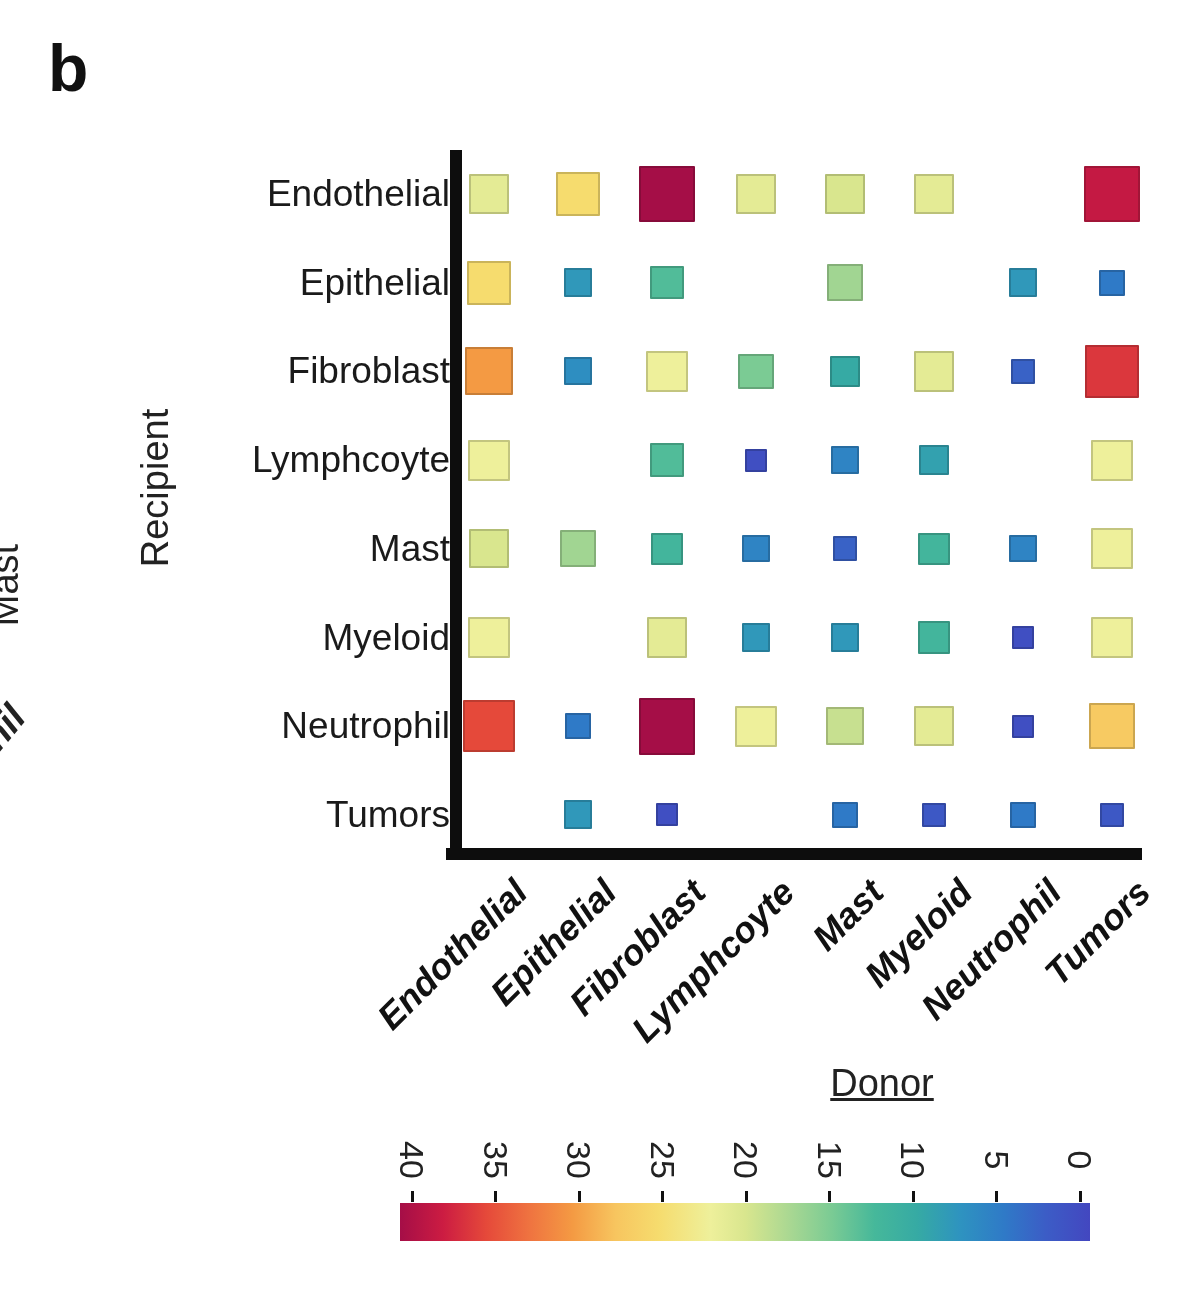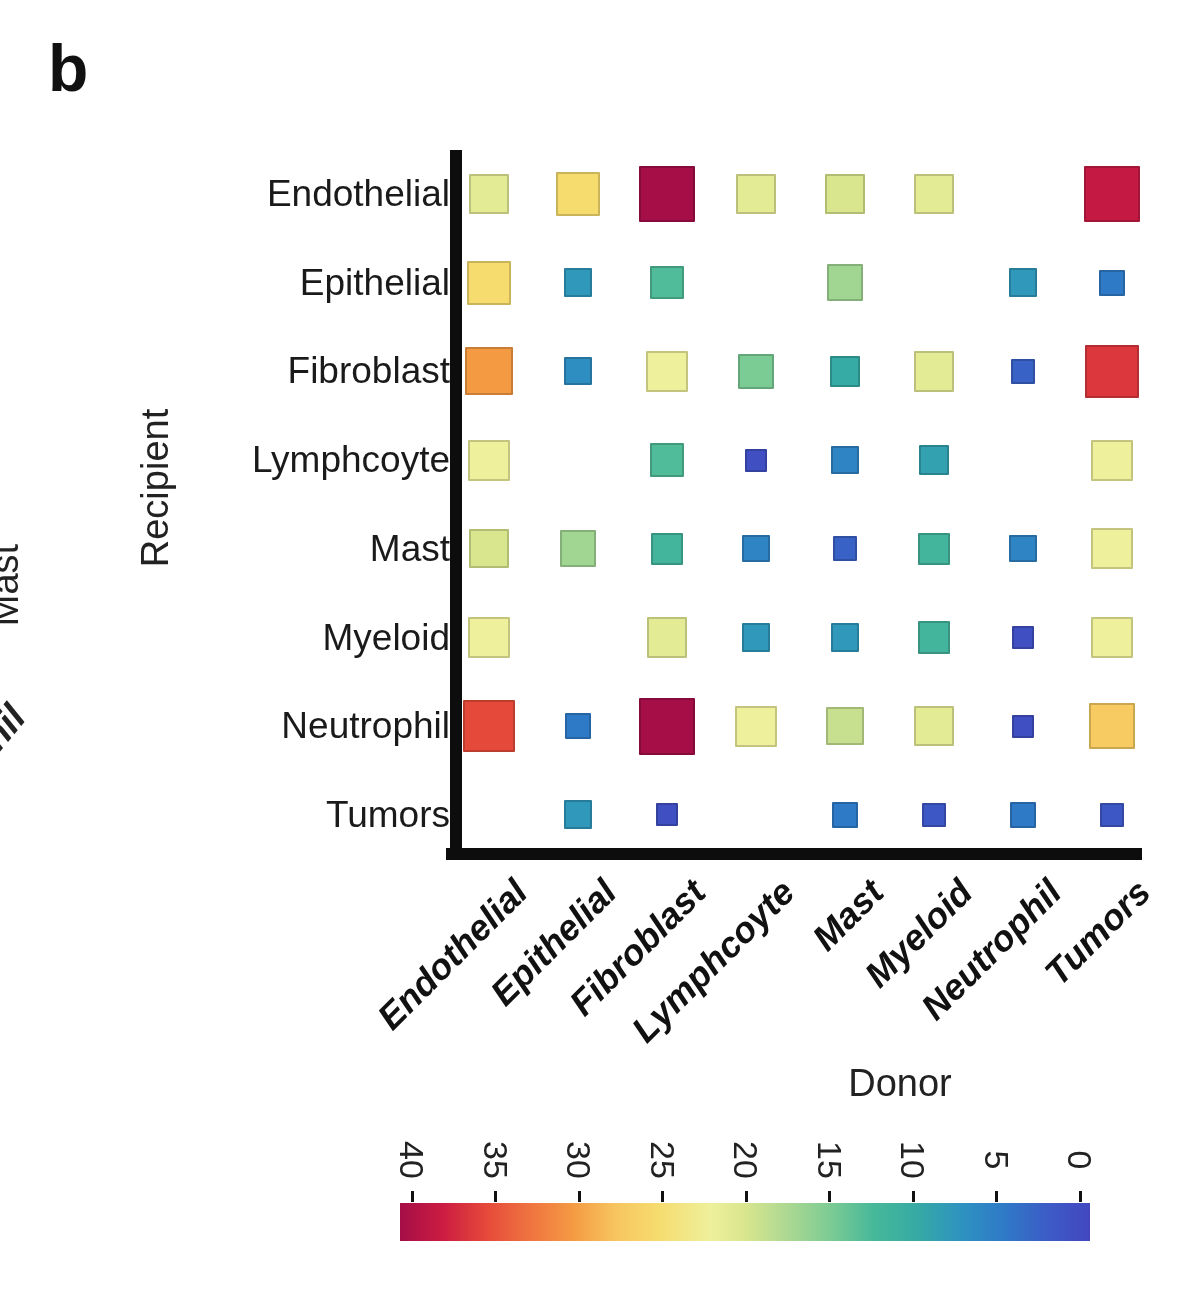--- a/index.html
+++ b/index.html
@@ -15,21 +15,21 @@
     position:absolute; width:270px; height:44px; line-height:44px;
     text-align:right; font-size:37px; color:#1a1a1a; white-space:nowrap;
   }
   .xlab{
     position:absolute; width:320px; height:40px; line-height:40px;
     text-align:right; font-size:36px; font-weight:bold; font-style:italic;
     color:#111; transform-origin:100% 0%; transform:rotate(-45deg); white-space:nowrap;
   }
   .axis-title{position:absolute; font-size:38px; color:#222; text-align:center;}
   #recipient-label{left:55px; top:468px; width:200px; height:40px; line-height:40px; transform:rotate(-90deg);}
-  #donor-label{left:800px; top:1062px; width:200px; height:42px; line-height:42px;}
+  #donor-label{left:782px; top:1062px; width:200px; height:42px; line-height:42px;text-decoration:underline;}
   .cell{position:absolute; box-sizing:border-box; border-radius:1px;}
   #colorbar{
     position:absolute; left:400px; top:1203px; width:690px; height:38px;
   }
   .cbar-tick{position:absolute; top:1191px; width:3px; height:11px; background:#111;}
   .cbar-num{
     position:absolute; width:64px; height:24px; line-height:24px; text-align:center;
     font-size:34px; color:#222; transform:rotate(90deg); white-space:nowrap;
   }
   .crop-text{position:absolute; color:#222; white-space:nowrap; text-align:center;}

